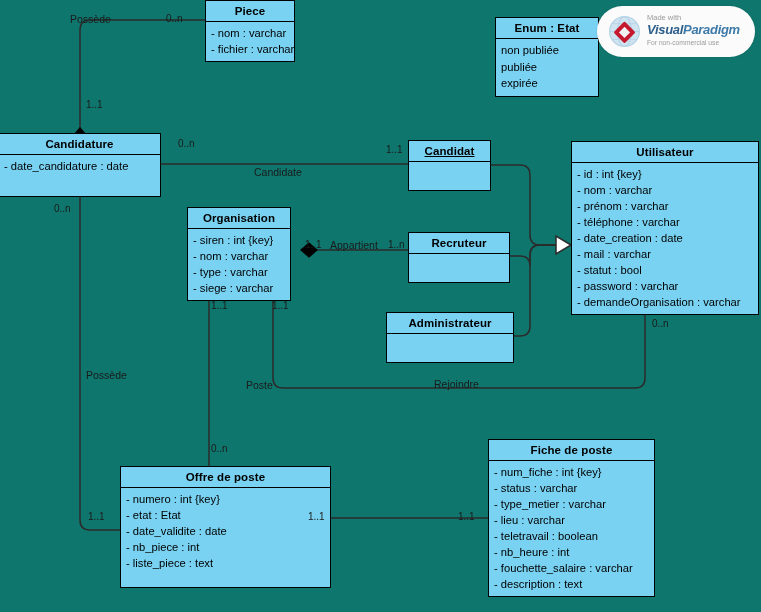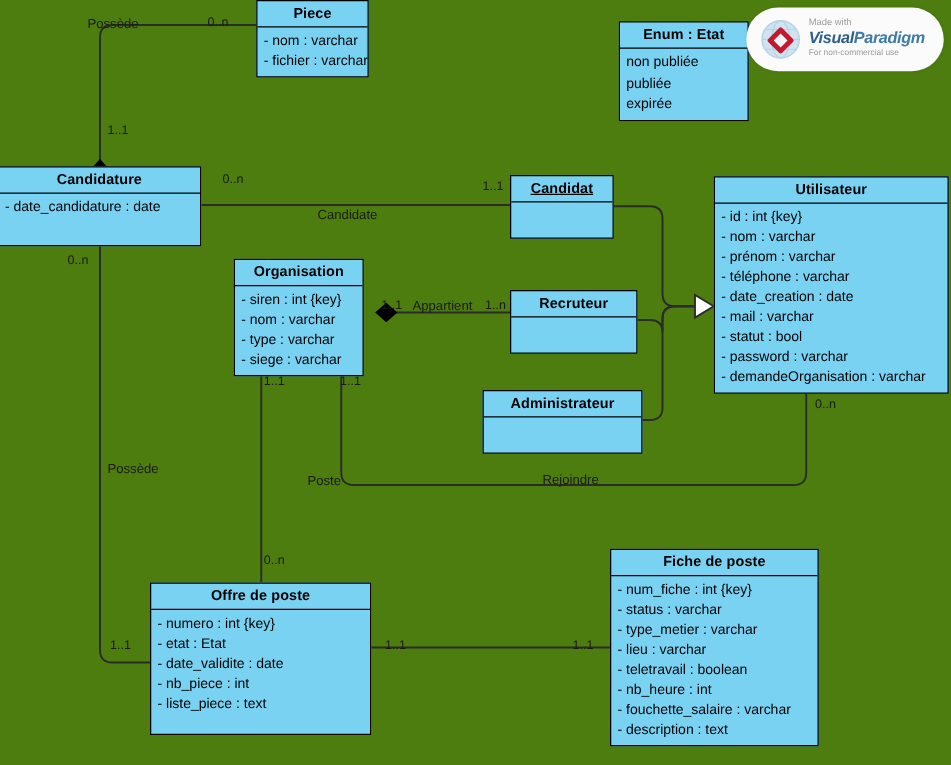--- a/index.html
+++ b/index.html
@@ -9,21 +9,21 @@
   }
   body {
     font-family: "Liberation Sans", sans-serif;
     -webkit-font-smoothing: antialiased;
   }
   #canvas {
     position: relative;
     width: 761px;
     height: 612px;
     overflow: hidden;
-    background: #4d7c0f;
+    background: #0f766e;
   }
   #edge-layer {
     position: absolute;
     left: 0;
     top: 0;
     width: 761px;
     height: 612px;
     pointer-events: none;
   }
   .node {
@@ -210,21 +210,21 @@
       <div class="attr">- prénom : varchar</div>
       <div class="attr">- téléphone : varchar</div>
       <div class="attr">- date_creation : date</div>
       <div class="attr">- mail : varchar</div>
       <div class="attr">- statut : bool</div>
       <div class="attr">- password : varchar</div>
       <div class="attr">- demandeOrganisation : varchar</div>
     </div>
   </div>
 
-  <div class="node" style="left:120px; top:466px; width:177px;">
+  <div class="node" style="left:120px; top:466px; width:211px;">
     <div class="node-title">Offre de poste</div>
     <div class="node-body" style="padding-bottom:16px;">
       <div class="attr">- numero : int {key}</div>
       <div class="attr">- etat : Etat</div>
       <div class="attr">- date_validite : date</div>
       <div class="attr">- nb_piece : int</div>
       <div class="attr">- liste_piece : text</div>
     </div>
   </div>
 

